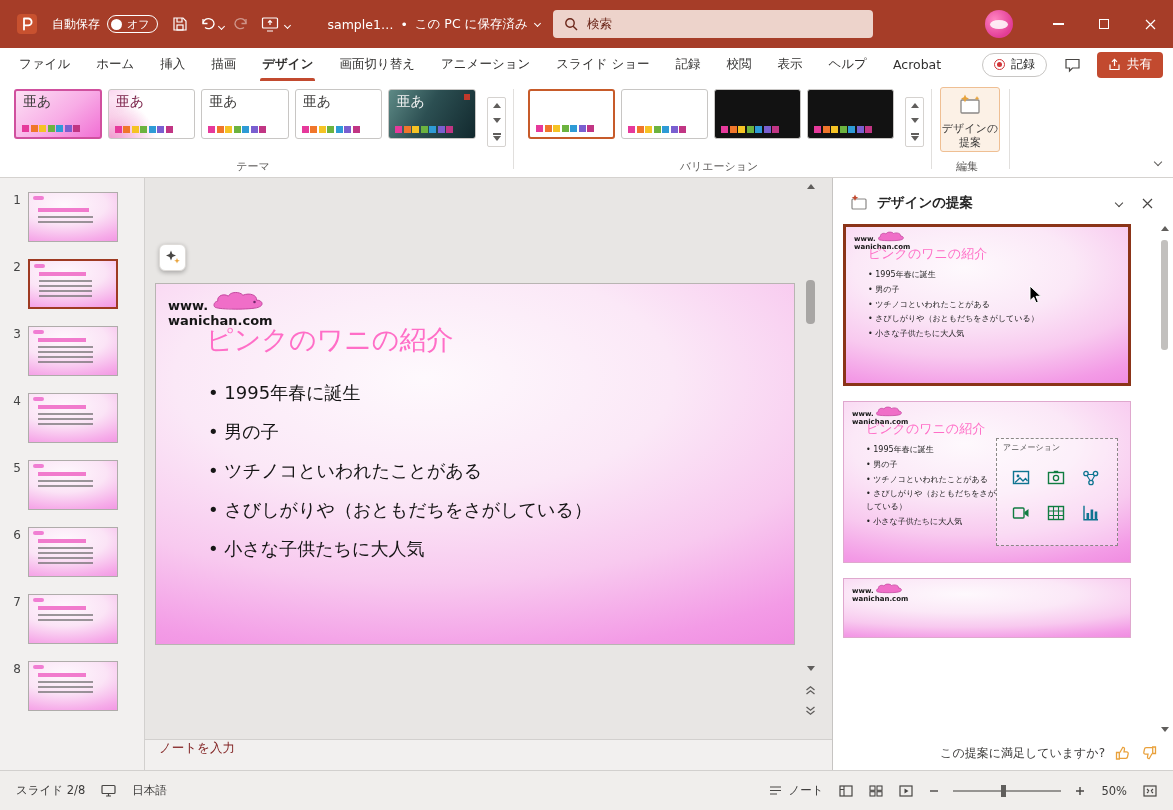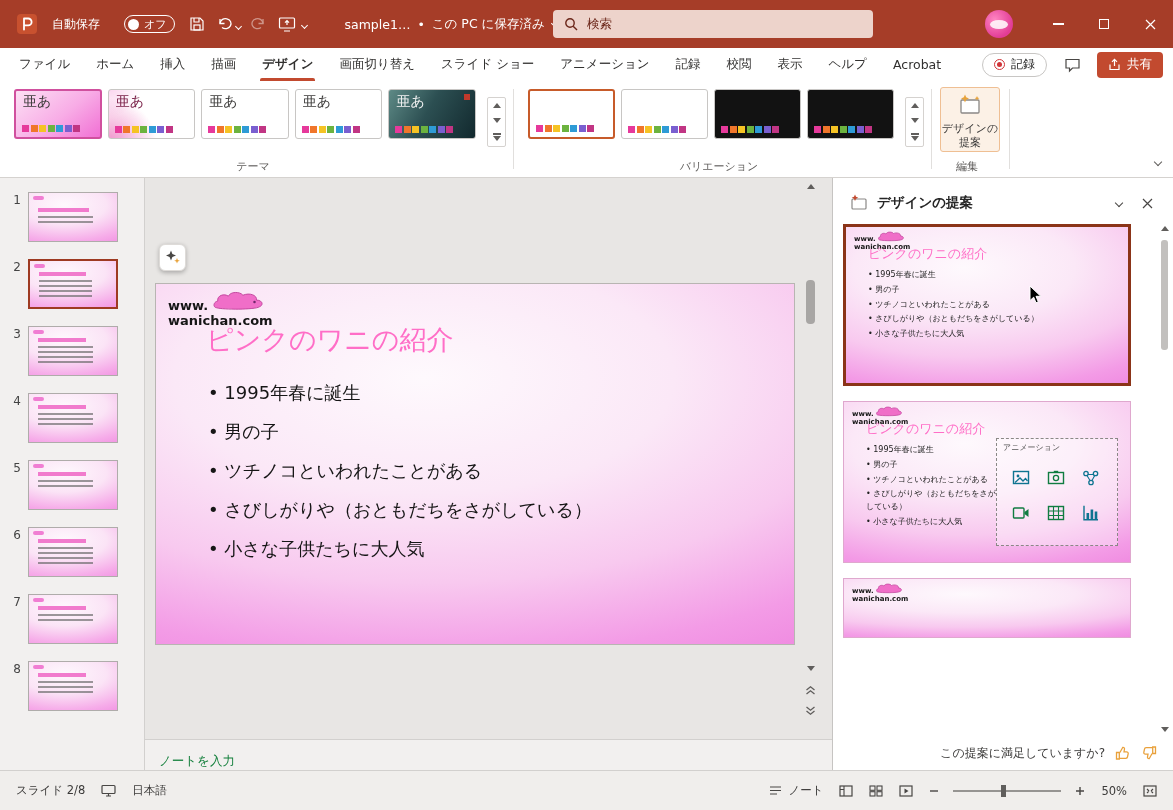--- a/index.html
+++ b/index.html
@@ -4,21 +4,21 @@
 <style>
 *{margin:0;padding:0;box-sizing:border-box}
 body{width:1173px;height:810px;overflow:hidden;background:#fff;color:#262626;
   font-family:"DejaVu Sans","Liberation Sans",sans-serif;font-size:12px}
 svg{display:block}
 .app{width:1173px;height:810px;display:flex;flex-direction:column}
 
 
 .titlebar{height:48px;background:#A63D28;display:flex;align-items:center;color:#fff;padding-left:10px;position:relative;flex:0 0 auto}
 .tb-ic{height:48px;display:grid;place-items:center;padding:0 6px}
-.autosave{display:flex;align-items:center;gap:24px;font-size:12px;margin:16px 8px}
+.autosave{display:flex;align-items:center;gap:7px;font-size:12px;margin:16px 8px}
 .toggle{min-width:48px;height:18px;border:1px solid #fff;border-radius:9px;display:flex;align-items:center;gap:5px;padding:0 7px 0 3px}
 .knob{width:11px;height:11px;border-radius:50%;background:#fff}
 .toggle em{font-style:normal;font-size:11px}
 .dim{opacity:.45}
 .chev{display:inline-block;width:6px;height:6px;border-right:1.4px solid currentColor;border-bottom:1.4px solid currentColor;transform:rotate(45deg)}
 .chev.sm{width:5px;height:5px}
 .doc-title{display:flex;align-items:center;gap:7px;font-size:12.5px;margin-left:38px;white-space:nowrap}
 .search{position:absolute;left:553px;top:10px;width:320px;height:28px;background:#EDD3CB;border-radius:4px;display:flex;align-items:center;gap:9px;padding:0 11px;color:#6B2619;font-size:12.5px}
 .tb-right{margin-left:auto;display:flex;align-items:center;height:100%}
 .avatar{width:28px;height:28px;border-radius:50%;background:radial-gradient(circle at 35% 35%,#FF86C2,#E23C96 70%);margin-right:22px;position:relative;overflow:hidden}
@@ -95,21 +95,21 @@
 .bullets{position:absolute;left:52px;top:97px;font-size:18px;color:#161616}
 .bullet{margin-bottom:15px}
 .bullet::before{content:"• "}
 .float-designer{position:absolute;left:14px;top:66px;width:27px;height:27px;background:#fff;border:1px solid #DEDBD8;border-radius:6px;box-shadow:0 1.5px 4px rgba(0,0,0,.25);display:grid;place-items:center}
 .vscroll{position:absolute;top:2px;bottom:2px;right:14px;width:15px}
 .vthumb{position:absolute;left:3px;top:100px;width:9px;height:44px;border-radius:4px;background:#A8A6A4}
 .vs-top{position:absolute;top:4px;left:3.5px}
 .vs-bot{position:absolute;bottom:66px;left:3.5px}
 .vs-prev{position:absolute;bottom:42px;left:2px}
 .vs-next{position:absolute;bottom:22px;left:2px}
-.notes{height:31px;background:#F2F0EF;border-top:1px solid #D2D0CE;display:flex;align-items:flex-end;padding-left:14px;font-size:12.5px;color:#15803d;flex:0 0 auto}
+.notes{height:31px;background:#F2F0EF;border-top:1px solid #D2D0CE;display:flex;align-items:flex-start;padding-left:14px;font-size:12.5px;color:#7f1d1d;flex:0 0 auto}
 
 
 .pane{width:341px;background:#fff;border-left:1px solid #C6C4C2;display:flex;flex-direction:column;min-height:0;flex:0 0 auto}
 .pane-header{height:42px;display:flex;align-items:center;gap:8px;padding:8px 16px 0 16px;flex:0 0 auto}
 .pane-title{font-weight:700;font-size:13.5px;flex:1}
 .pane-hbtn{color:#484644;display:grid;place-items:center;width:20px;height:20px}
 .notice{margin:8px 14px 12px;border:1px solid #BBB8B6;border-radius:3px;padding:10px 30px 10px 12px;position:relative;flex:0 0 auto}
 .notice-title{color:#C4401E;font-size:12.5px;font-weight:700;margin-bottom:6px}
 .notice-body{font-size:12px;color:#3B3A39;line-height:1.55}
 .notice-close{position:absolute;top:9px;right:9px}
@@ -220,22 +220,22 @@
     </div>
   </div>
 
   <div class="ribbon-tabs">
     <span class="rtab">ファイル</span>
     <span class="rtab">ホーム</span>
     <span class="rtab">挿入</span>
     <span class="rtab">描画</span>
     <span class="rtab active">デザイン</span>
     <span class="rtab">画面切り替え</span>
+    <span class="rtab">アニメーション</span>
     <span class="rtab">スライド ショー</span>
-    <span class="rtab">アニメーション</span>
     <span class="rtab">記録</span>
     <span class="rtab">校閲</span>
     <span class="rtab">表示</span>
     <span class="rtab">ヘルプ</span>
     <span class="rtab">Acrobat</span>
     <div class="rt-right">
       <span class="record-pill">
         <i class="rec-dot"></i>
         <span>記録</span>
       </span>

